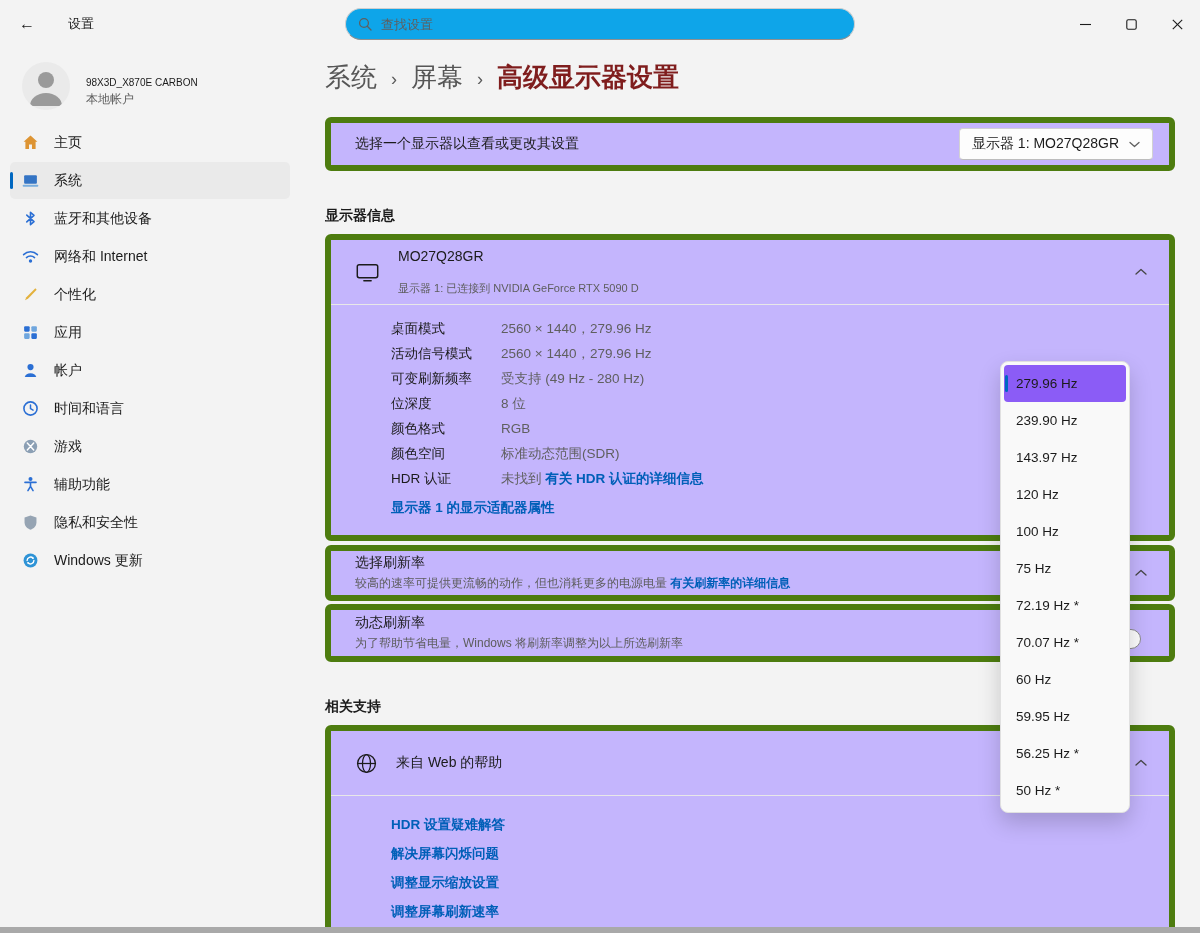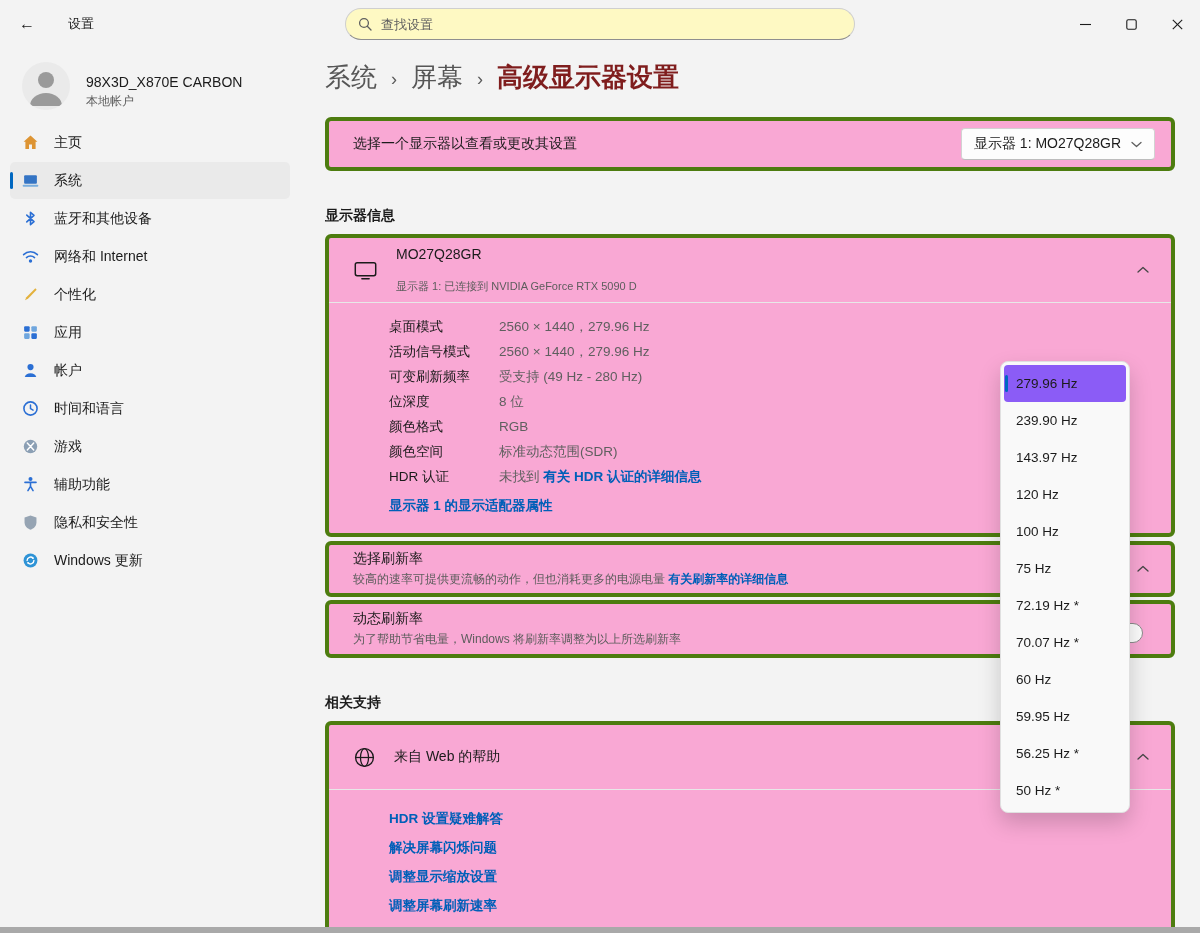--- a/index.html
+++ b/index.html
@@ -4,46 +4,46 @@
 <style>
   * { margin:0; padding:0; box-sizing:border-box; }
   html,body { width:1200px; height:933px; }
   body { font-family:"Liberation Sans","DejaVu Sans",sans-serif; background:#f3f3f3; color:#1b1b1b; }
   #app { position:relative; width:1200px; height:933px; overflow:hidden; background:#f3f3f3; }
 
   
   .titlebar { position:absolute; top:0; left:0; right:0; height:48px; display:flex; align-items:center; }
   .back-btn { width:34px; height:30px; margin-left:10px; display:flex; align-items:center; justify-content:center; border-radius:4px; cursor:pointer; font-size:16px; color:#1b1b1b; }
   .app-title { margin-left:24px; font-size:13px; }
-  .searchbox { position:absolute; left:345px; top:8px; width:510px; height:32px; background:#fef9c3; border:1px solid #cfcfcf; border-bottom-color:#8f8f8f; border-radius:16px; display:flex; align-items:center; padding:0 12px; gap:9px; }
+  .searchbox { position:absolute; left:345px; top:8px; width:510px; height:32px; background:#0ea5e9; border:1px solid #cfcfcf; border-bottom-color:#8f8f8f; border-radius:16px; display:flex; align-items:center; padding:0 12px; gap:9px; }
   .searchbox input { border:none; outline:none; flex:1; font-size:13px; font-family:inherit; color:#1b1b1b; background:transparent; }
   .searchbox input::placeholder { color:#5f5f5f; }
   .win-controls { position:absolute; right:0; top:0; height:48px; display:flex; }
   .win-btn { width:46px; height:48px; display:flex; align-items:center; justify-content:center; cursor:pointer; }
 
   
   .sidebar { position:absolute; top:48px; left:0; width:300px; bottom:0; }
   .user-block { display:flex; align-items:center; gap:16px; margin:14px 0 10px 22px; }
   .avatar { width:48px; height:48px; border-radius:50%; background:#eaeaea; display:flex; align-items:center; justify-content:center; overflow:hidden; }
-  .user-name { font-size:14px;margin-top:12px; }
+  .user-name { font-size:10px;margin-top:12px; }
   .user-type { font-size:12px; color:#5d5d5d; margin-top:3px; }
   .nav { margin-top:14px; }
   .nav-item { position:relative; margin:1px 10px; height:37px; border-radius:5px; display:flex; align-items:center; gap:15px; padding-left:12px; font-size:14px; cursor:pointer; }
   .nav-item.selected { background:#eaeaea; }
   .nav-item.selected::before { content:""; position:absolute; left:0; top:10px; width:3px; height:17px; border-radius:2px; background:#0067c0; }
   .nav-icon { width:17px; height:17px; display:flex; align-items:center; justify-content:center; flex:0 0 17px; }
 
   
   .main { position:absolute; left:300px; top:48px; right:0; bottom:0; padding:0 25px; }
   .breadcrumb { margin-top:12px; display:flex; align-items:center; gap:14px; font-size:26px; }
   .crumb { color:#565656; cursor:pointer; }
   .crumb.current { color:#7f1d1d; font-weight:600; cursor:default; }
   .crumb-sep { color:#5a5a5a; font-size:18px; padding-top:3px; }
 
-  .card { background:#f9a8d4; border:4px solid #4d7c0f; border-radius:6px; }
+  .card { background:#c4b5fd; border:6px solid #4d7c0f; border-radius:6px; }
   .card-select { margin-top:22px; height:54px; display:flex; align-items:center; justify-content:space-between; padding:0 16px 0 24px; font-size:14px; }
   .dropdown-btn { display:flex; align-items:center; gap:10px; height:32px; padding:0 12px; background:#fdfdfd; border:1px solid #d2d2d2; border-bottom-color:#bdbdbd; border-radius:4px; font-size:14px; cursor:pointer; }
 
   .section-title { margin-top:36px; font-size:14px; font-weight:700; }
 
   .card-info { margin-top:9px; }
   .exp-header { display:flex; align-items:center; gap:18px; height:64px; padding:0 22px 0 24px; cursor:pointer; }
   .exp-title { font-size:14px; }
   .exp-sub { font-size:11px; color:#5d5d5d; margin-top:17px; }
   .chev { margin-left:auto; display:flex; align-items:center; cursor:pointer; }

